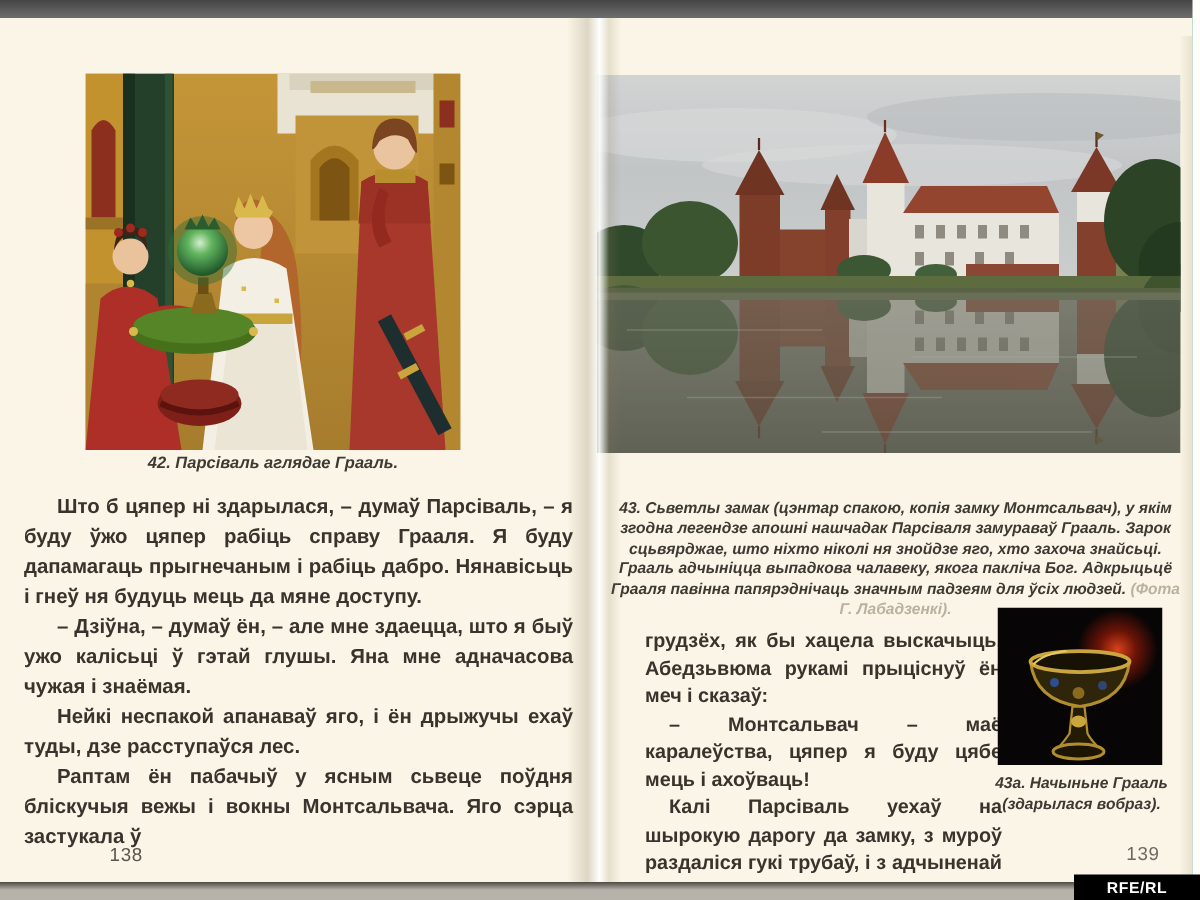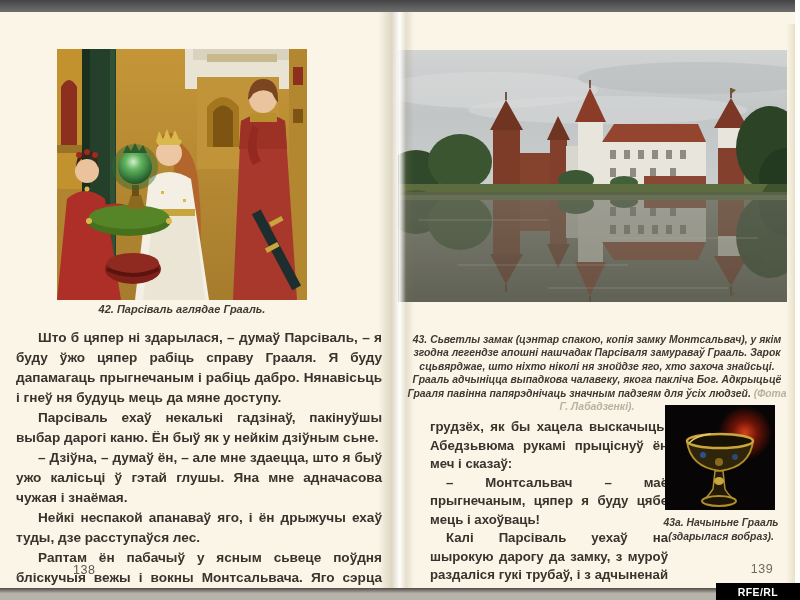--- a/index.html
+++ b/index.html
@@ -117,21 +117,20 @@
 
         <ellipse cx="76" cy="220" rx="28" ry="15" fill="#7e1f18"></ellipse>
         <ellipse cx="76" cy="214" rx="26" ry="10" fill="#8f2a20"></ellipse>
         <path d="M50,220 Q76,232 102,220" stroke="#5a130e" stroke-width="4" fill="none"></path>
       </svg>
     </figure>
     <div class="caption cap42">42. Парсіваль аглядае Грааль.</div>
 
     <div class="body-text body-left">
       <p>Што б цяпер ні здарылася, – думаў Парсіваль, – я буду ўжо цяпер рабіць справу Грааля. Я буду дапамагаць прыгнечаным і рабіць дабро. Нянавісьць і гнеў ня будуць мець да мяне доступу.</p>
-      <p>Парсіваль ехаў некалькі гадзінаў, пакінуўшы выбар дарогі каню. Ён быў як у нейкім дзіўным сьне.</p>
       <p>– Дзіўна, – думаў ён, – але мне здаецца, што я быў ужо калісьці ў гэтай глушы. Яна мне адначасова чужая і знаёмая.</p>
       <p>Нейкі неспакой апанаваў яго, і ён дрыжучы ехаў туды, дзе расступаўся лес.</p>
       <p>Раптам ён пабачыў у ясным сьвеце поўдня бліскучыя вежы і вокны Монтсальвача. Яго сэрца застукала ў</p>
     </div>
     <div class="pagenum pn-left">138</div>
 
     <figure class="figure" style="left:398px;top:38px;" aria-label="Мірскі замак з адлюстраваньнем у вадзе">
       <svg width="389" height="252" viewBox="0 0 389 252" preserveAspectRatio="none">
         <defs>
           <linearGradient id="sky" x1="0" y1="0" x2="0" y2="1">
@@ -201,21 +200,21 @@
         </g>
       </svg>
     </figure>
     <div class="caption cap43">
       <span>43. Сьветлы замак (цэнтар спакою, копія замку Монтсальвач), у якім згодна легендзе апошні нашчадак Парсіваля замураваў Грааль. Зарок сцьвярджае, што ніхто ніколі ня знойдзе яго, хто захоча знайсьці. Грааль адчыніцца выпадкова чалавеку, якога пакліча Бог. Адкрыцьцё Грааля павінна папярэднічаць значным падзеям для ўсіх людзей.</span>
       <span class="credit">(Фота Г. Лабадзенкі).</span>
     </div>
 
     <div class="body-text body-right">
       <p class="noindent">грудзёх, як бы хацела выскачыць. Абедзьвюма рукамі прыціснуў ён меч і сказаў:</p>
-      <p>– Монтсальвач – маё прыгнечаным, цяпер я буду цябе мець і ахоўваць!</p>
+      <p>– Монтсальвач – маё каралеўства, цяпер я буду цябе мець і ахоўваць!</p>
       <p>Калі Парсіваль уехаў на шырокую дарогу да замку, з муроў раздаліся гукі трубаў, і з адчыненай брамы –</p>
     </div>
 
     <figure class="figure" style="left:665px;top:393px;" aria-label="Начыньне Грааль — залаты келіх на чорным фоне">
       <svg width="110" height="105" viewBox="0 0 110 105" preserveAspectRatio="none">
         <defs>
           <radialGradient id="glow" cx="50%" cy="50%" r="50%">
             <stop offset="0%" stop-color="#d8421a"></stop>
               <stop offset="45%" stop-color="#6e1407"></stop>
             <stop offset="100%" stop-color="#6e140700"></stop>

